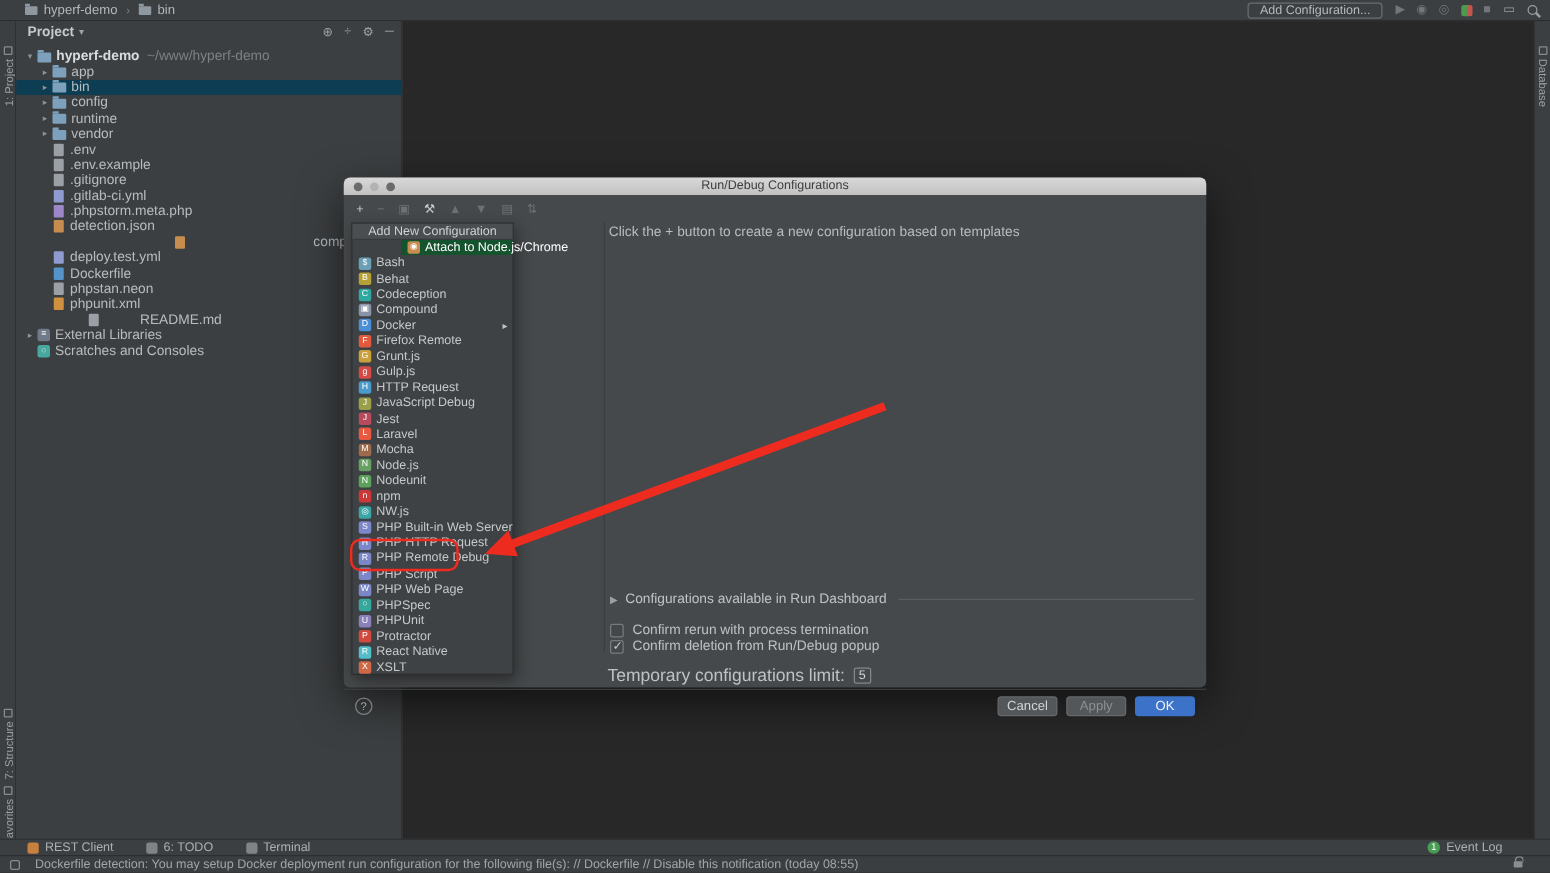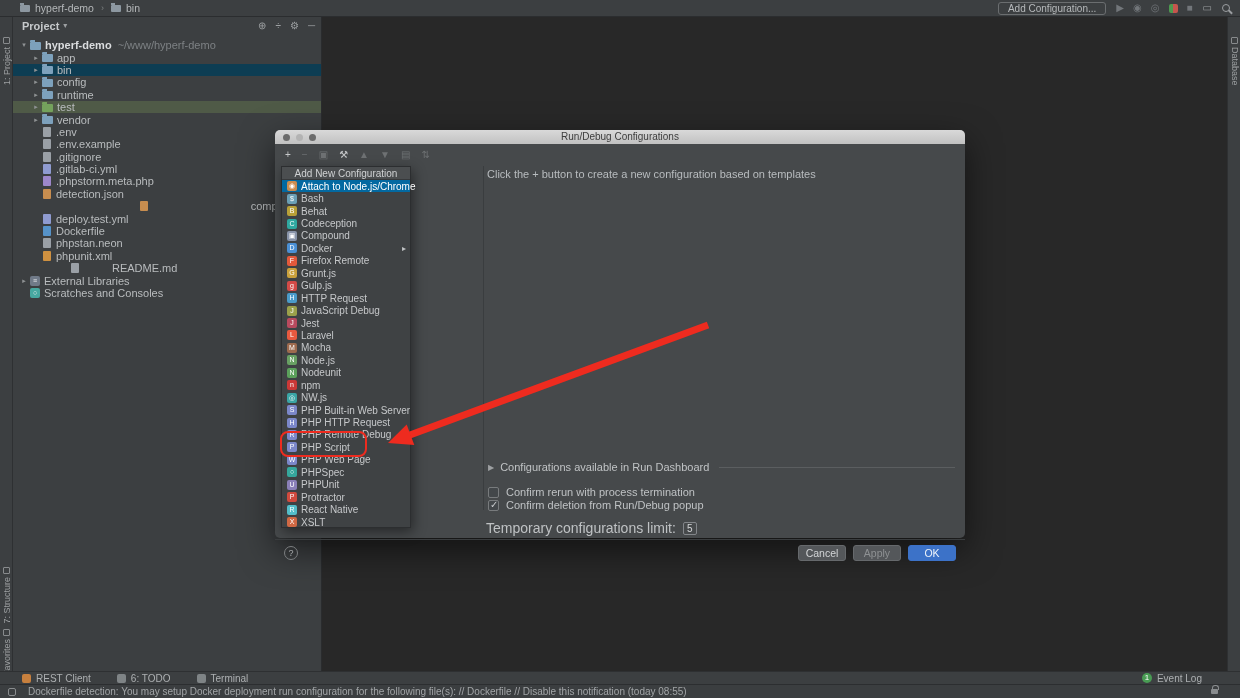--- a/index.html
+++ b/index.html
@@ -51,39 +51,39 @@
   .t-folder { width:11px; height:8px; background:var(--c); border-radius:1px; position:relative; flex:none; margin-top:1px; }
   .t-folder::before { content:""; position:absolute; top:-2px; left:0; width:5px; height:2px; background:var(--c); border-radius:1px 0 0 0; }
   .t-file { width:8px; height:10px; background:var(--c); border-radius:1px; flex:none; margin:0 1px; }
   .t-box { width:10px; height:10px; border-radius:2px; background:var(--c); flex:none; color:#e8eaec;
     font-size:7px; line-height:10px; text-align:center; }
 
   
   #editor { left:322px; top:17px; width:905px; height:655px; background:#282828; }
 
   
-  #dialog { left:275px; top:130px; width:690px; height:408px; border-radius:5px;
+  #dialog { left:275px; top:142px; width:690px; height:408px; border-radius:5px;
     background:#46494b; box-shadow:0 12px 34px rgba(0,0,0,.55); z-index:10; }
   #dlg-titlebar { position:absolute; left:0; top:0; width:690px; height:14px;
     background:linear-gradient(#d9d9d9,#c1c1c1); border-radius:5px 5px 0 0; }
   .tl-circle { position:absolute; top:3.5px; width:7px; height:7px; border-radius:50%; }
   #dlg-title { position:absolute; left:0; right:0; top:0; height:14px; line-height:14px;
     text-align:center; font-size:10px; color:#3d3d3d; }
   #dlg-toolbar { position:absolute; left:10px; top:19px; display:flex; gap:11px; align-items:center; }
   .dt-ico { font-size:10px; color:#6e7173; }
   .dt-ico.bright { color:#c7c9cb; }
   #dlg-divider { position:absolute; left:208px; top:36px; bottom:28px; width:1px; background:#3a3d3f; }
 
   
   #popup { position:absolute; left:6px; top:36px; width:130px; height:362px;
     background:#3f4244; border:1px solid #2c2e30; box-shadow:2px 4px 12px rgba(0,0,0,.45); }
   #popup-header { height:13px; background:#4b4e50; color:#cfd1d3; font-size:10px;
     text-align:center; line-height:13px; border-bottom:1px solid #37393b; }
   .cfg-item { height:12.45px; display:flex; align-items:center; gap:4px; padding:0 4px 0 5px; }
-  .cfg-item.selected { background:#0369a1; }
+  .cfg-item.selected { background:#14532d;margin-left:39px; }
   .cfg-icon { width:10px; height:10px; border-radius:2px; flex:none; color:#fff;
     font-size:7px; line-height:10px; text-align:center; }
   .cfg-label { font-size:10px; color:#c6c8ca; white-space:nowrap; }
   .cfg-item.selected .cfg-label { color:#ffffff; }
   .cfg-sub { margin-left:auto; color:#c0c3c5; font-size:8px; }
 
   #empty-text { position:absolute; left:212px; top:38px; font-size:11px; color:#b8bcbf; }
 
   #dashboard-row { position:absolute; left:213px; top:331px; right:10px; display:flex; align-items:center; gap:6px; }
   #dashboard-row .arrow { font-size:8px; color:#9da0a2; }
@@ -212,25 +212,20 @@
       </div>
       <div class="tree-row" style="padding-left: 17px;">
         <span class="tr-chev">▸</span>
         <span class="t-folder" style="--c: #7da1bc;"></span>
         <span class="tr-label">config</span>
       </div>
       <div class="tree-row" style="padding-left: 17px;">
         <span class="tr-chev">▸</span>
         <span class="t-folder" style="--c: #7da1bc;"></span>
         <span class="tr-label">runtime</span>
-      </div>
-      <div class="tree-row" style="padding-left: 17px; background: rgb(79, 90, 71);">
-        <span class="tr-chev">▸</span>
-        <span class="t-folder" style="--c: #74a25c;"></span>
-        <span class="tr-label">test</span>
       </div>
       <div class="tree-row" style="padding-left: 17px;">
         <span class="tr-chev">▸</span>
         <span class="t-folder" style="--c: #7da1bc;"></span>
         <span class="tr-label">vendor</span>
       </div>
       <div class="tree-row" style="padding-left: 17px;">
         <span class="tr-chev"></span>
         <span class="t-file" style="--c: #9aa0a6;"></span>
         <span class="tr-label">.env</span>

